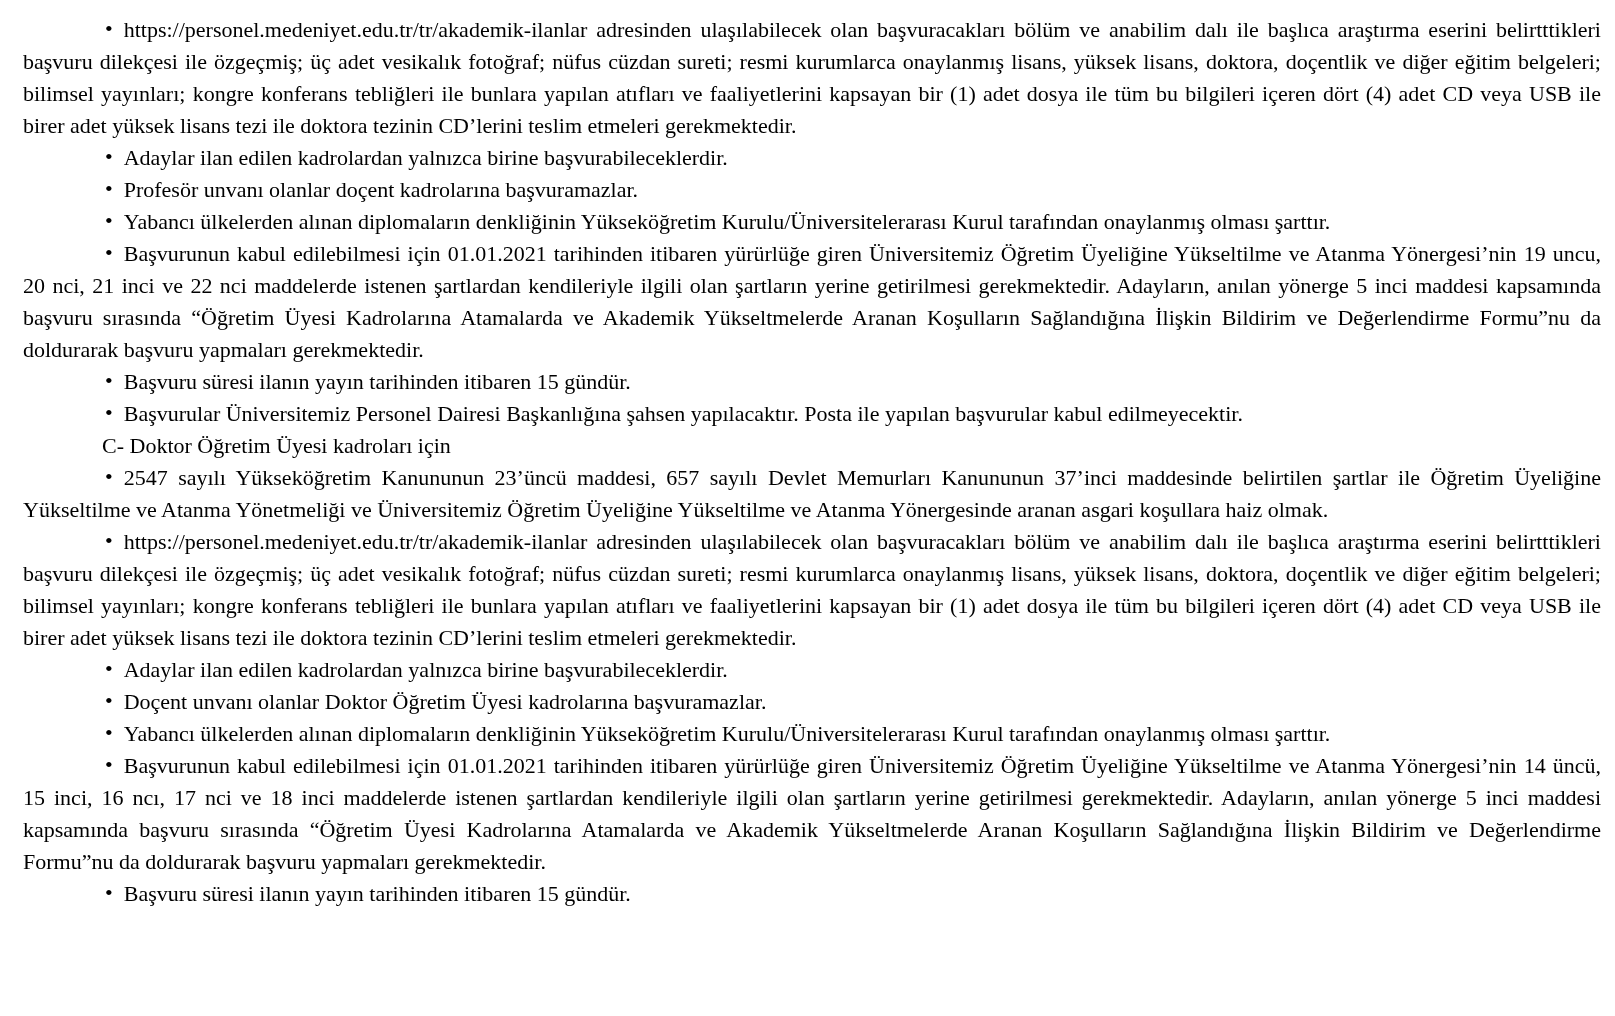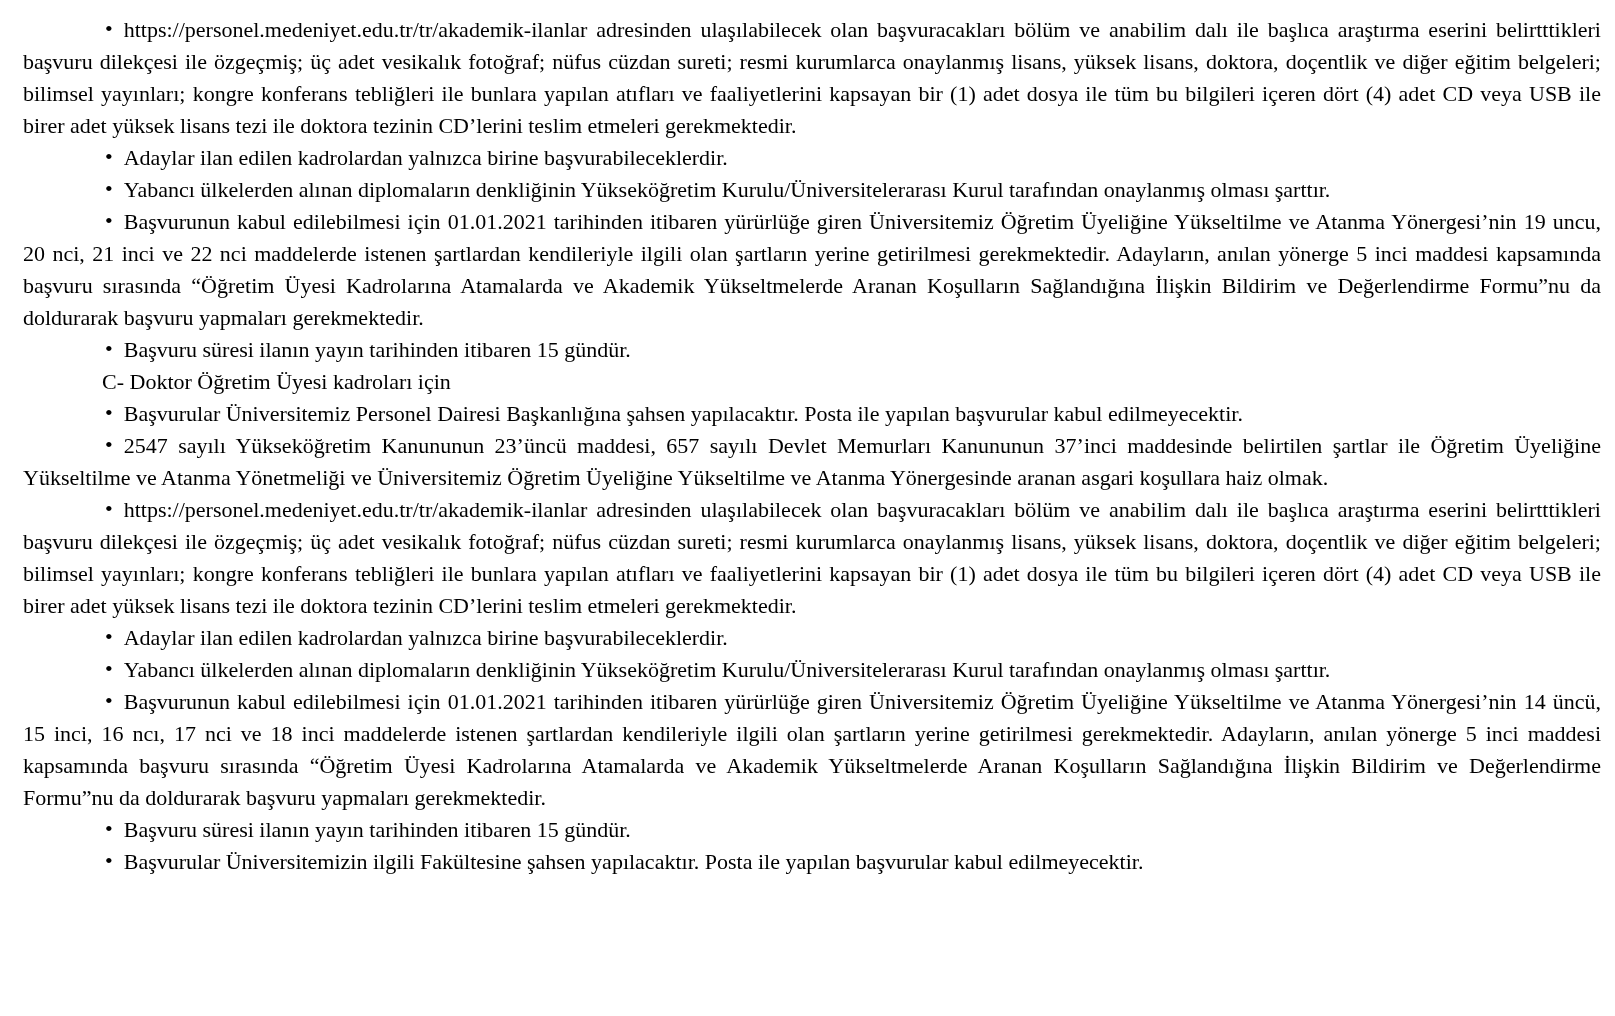--- a/index.html
+++ b/index.html
@@ -40,39 +40,40 @@
 </style>
 </head>
 <body>
 
 <div class="page">
 
   <p class="para bullet"><span class="bullet-marker">•</span><span>https://personel.medeniyet.edu.tr/tr/akademik-ilanlar adresinden ulaşılabilecek olan başvuracakları bölüm ve anabilim dalı ile başlıca araştırma eserini belirtttikleri başvuru dilekçesi ile özgeçmiş; üç adet vesikalık fotoğraf; nüfus cüzdan sureti; resmi kurumlarca onaylanmış lisans, yüksek lisans, doktora, doçentlik ve diğer eğitim belgeleri; bilimsel yayınları; kongre konferans tebliğleri ile bunlara yapılan atıfları ve faaliyetlerini kapsayan bir (1) adet dosya ile tüm bu bilgileri içeren dört (4) adet CD veya USB ile birer adet yüksek lisans tezi ile doktora tezinin CD’lerini teslim etmeleri gerekmektedir.</span></p>
 
   <p class="para bullet"><span class="bullet-marker">•</span><span>Adaylar ilan edilen kadrolardan yalnızca birine başvurabileceklerdir.</span></p>
 
+  <p class="para bullet"><span class="bullet-marker">•</span><span>Profesör unvanı olanlar doçent kadrolarına başvuramazlar.</span></p>
 
   <p class="para bullet"><span class="bullet-marker">•</span><span>Yabancı ülkelerden alınan diplomaların denkliğinin Yükseköğretim Kurulu/Üniversitelerarası Kurul tarafından onaylanmış olması şarttır.</span></p>
 
   <p class="para bullet"><span class="bullet-marker">•</span><span>Başvurunun kabul edilebilmesi için 01.01.2021 tarihinden itibaren yürürlüğe giren Üniversitemiz Öğretim Üyeliğine Yükseltilme ve Atanma Yönergesi’nin 19 uncu, 20 nci, 21 inci ve 22 nci maddelerde istenen şartlardan kendileriyle ilgili olan şartların yerine getirilmesi gerekmektedir. Adayların, anılan yönerge 5 inci maddesi kapsamında başvuru sırasında “Öğretim Üyesi Kadrolarına Atamalarda ve Akademik Yükseltmelerde Aranan Koşulların Sağlandığına İlişkin Bildirim ve Değerlendirme Formu”nu da doldurarak başvuru yapmaları gerekmektedir.</span></p>
 
   <p class="para bullet"><span class="bullet-marker">•</span><span>Başvuru süresi ilanın yayın tarihinden itibaren 15 gündür.</span></p>
 
+  <p class="para bullet"><span class="bullet-marker">•</span><span>Başvurular Üniversitemiz Personel Dairesi Başkanlığına şahsen yapılacaktır. Posta ile yapılan başvurular kabul edilmeyecektir.</span></p>
+
   <p class="para plain"><span>C- Doktor Öğretim Üyesi kadroları için</span></p>
-
-  <p class="para bullet"><span class="bullet-marker">•</span><span>Başvurular Üniversitemiz Personel Dairesi Başkanlığına şahsen yapılacaktır. Posta ile yapılan başvurular kabul edilmeyecektir.</span></p>
 
   <p class="para bullet"><span class="bullet-marker">•</span><span>2547 sayılı Yükseköğretim Kanununun 23’üncü maddesi, 657 sayılı Devlet Memurları Kanununun 37’inci maddesinde belirtilen şartlar ile Öğretim Üyeliğine Yükseltilme ve Atanma Yönetmeliği ve Üniversitemiz Öğretim Üyeliğine Yükseltilme ve Atanma Yönergesinde aranan asgari koşullara haiz olmak.</span></p>
 
   <p class="para bullet"><span class="bullet-marker">•</span><span>https://personel.medeniyet.edu.tr/tr/akademik-ilanlar adresinden ulaşılabilecek olan başvuracakları bölüm ve anabilim dalı ile başlıca araştırma eserini belirtttikleri başvuru dilekçesi ile özgeçmiş; üç adet vesikalık fotoğraf; nüfus cüzdan sureti; resmi kurumlarca onaylanmış lisans, yüksek lisans, doktora, doçentlik ve diğer eğitim belgeleri; bilimsel yayınları; kongre konferans tebliğleri ile bunlara yapılan atıfları ve faaliyetlerini kapsayan bir (1) adet dosya ile tüm bu bilgileri içeren dört (4) adet CD veya USB ile birer adet yüksek lisans tezi ile doktora tezinin CD’lerini teslim etmeleri gerekmektedir.</span></p>
 
   <p class="para bullet"><span class="bullet-marker">•</span><span>Adaylar ilan edilen kadrolardan yalnızca birine başvurabileceklerdir.</span></p>
 
+  <p class="para bullet"><span class="bullet-marker">•</span><span>Doçent unvanı olanlar Doktor Öğretim Üyesi kadrolarına başvuramazlar.</span></p>
 
   <p class="para bullet"><span class="bullet-marker">•</span><span>Yabancı ülkelerden alınan diplomaların denkliğinin Yükseköğretim Kurulu/Üniversitelerarası Kurul tarafından onaylanmış olması şarttır.</span></p>
 
   <p class="para bullet"><span class="bullet-marker">•</span><span>Başvurunun kabul edilebilmesi için 01.01.2021 tarihinden itibaren yürürlüğe giren Üniversitemiz Öğretim Üyeliğine Yükseltilme ve Atanma Yönergesi’nin 14 üncü, 15 inci, 16 ncı, 17 nci ve 18 inci maddelerde istenen şartlardan kendileriyle ilgili olan şartların yerine getirilmesi gerekmektedir. Adayların, anılan yönerge 5 inci maddesi kapsamında başvuru sırasında “Öğretim Üyesi Kadrolarına Atamalarda ve Akademik Yükseltmelerde Aranan Koşulların Sağlandığına İlişkin Bildirim ve Değerlendirme Formu”nu da doldurarak başvuru yapmaları gerekmektedir.</span></p>
 
   <p class="para bullet"><span class="bullet-marker">•</span><span>Başvuru süresi ilanın yayın tarihinden itibaren 15 gündür.</span></p>
 
-  <p class="para bullet"><span class="bullet-marker">•</span><span>Başvurular Üniversitemizin ilgili Fakültesine şahsen yapılacaktır. Posta ile yapılan başvurular kabul edilmeyecektir.</span></p>
 
 </div>
 
 </body></html>

